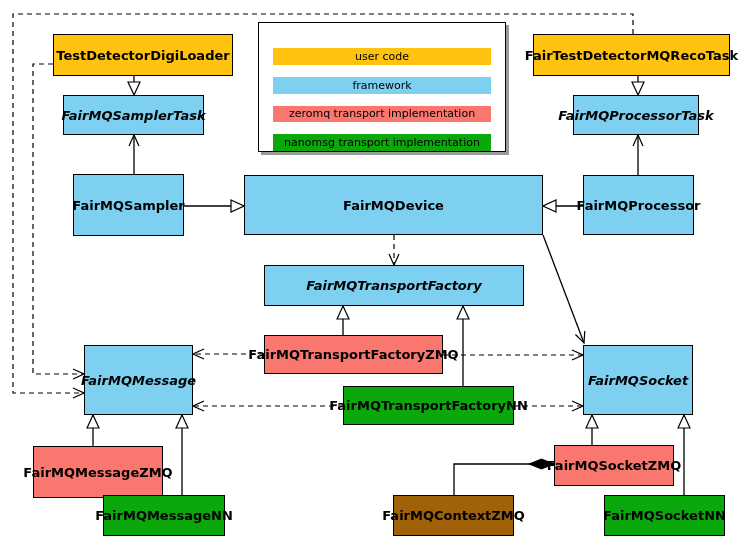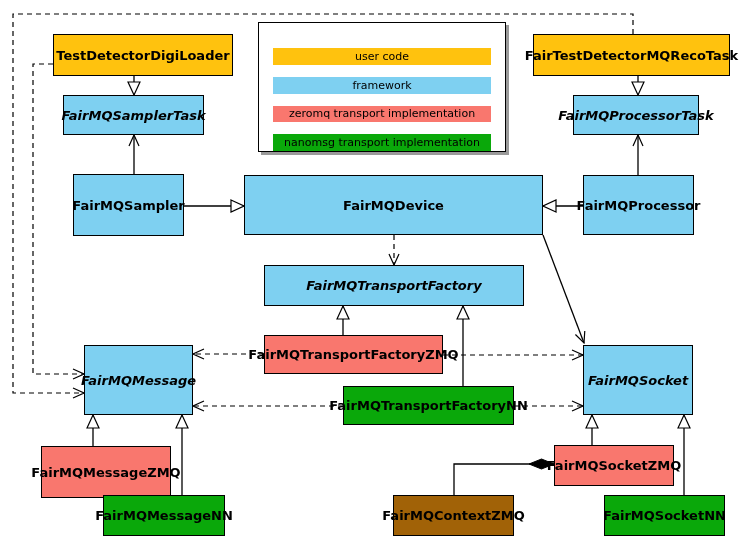--- a/index.html
+++ b/index.html
@@ -84,21 +84,21 @@
   <div class="node abstract" style="left: 264px; top: 265px; width: 260px; height: 41px; background: rgb(126, 208, 241);">FairMQTransportFactory</div>
 
   <div class="node" style="left: 264px; top: 335px; width: 179px; height: 39px; background: rgb(249, 119, 110);">FairMQTransportFactoryZMQ</div>
 
   <div class="node" style="left: 343px; top: 386px; width: 171px; height: 39px; background: rgb(10, 168, 10);">FairMQTransportFactoryNN</div>
 
   <div class="node abstract" style="left: 84px; top: 345px; width: 109px; height: 70px; background: rgb(126, 208, 241);">FairMQMessage</div>
 
   <div class="node abstract" style="left: 583px; top: 345px; width: 110px; height: 70px; background: rgb(126, 208, 241);">FairMQSocket</div>
 
-  <div class="node" style="left: 33px; top: 446px; width: 130px; height: 52px; background: rgb(249, 119, 110); margin-left: 8px;">FairMQMessageZMQ</div>
+  <div class="node" style="left: 33px; top: 446px; width: 130px; height: 52px; background: rgb(249, 119, 110);">FairMQMessageZMQ</div>
 
   <div class="node" style="left: 103px; top: 495px; width: 122px; height: 41px; background: rgb(10, 168, 10);">FairMQMessageNN</div>
 
   <div class="node" style="left: 554px; top: 445px; width: 120px; height: 41px; background: rgb(249, 119, 110);">FairMQSocketZMQ</div>
 
   <div class="node" style="left: 604px; top: 495px; width: 121px; height: 41px; background: rgb(10, 168, 10); text-align: right;">FairMQSocketNN</div>
 
   <div class="node" style="left: 393px; top: 495px; width: 121px; height: 41px; background: #a16207;">FairMQContextZMQ</div>
 
   <div class="legend">

